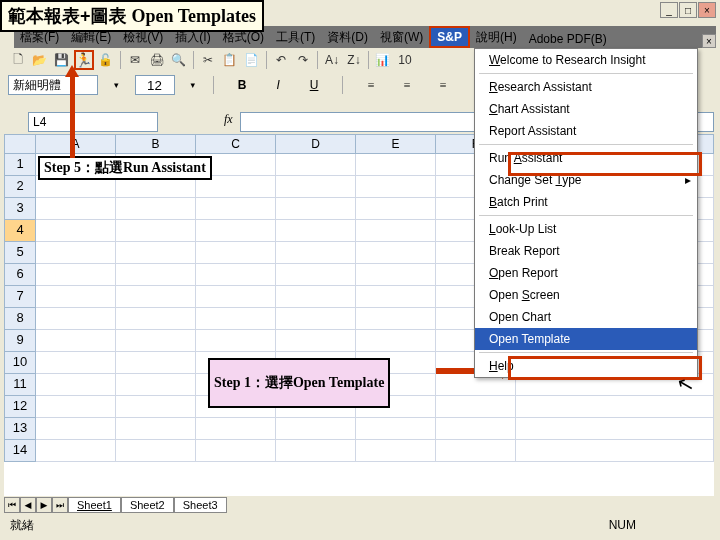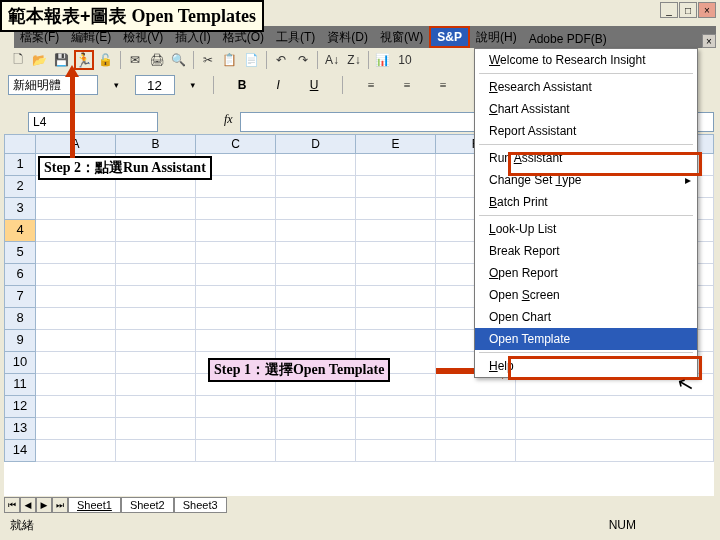--- a/index.html
+++ b/index.html
@@ -27,21 +27,21 @@
 .formula-bar{position:absolute;top:112px;left:240px;right:6px;height:20px;border:1px solid #7f9db9;background:#fff}
 .grid{position:absolute;top:134px;left:4px;right:6px;bottom:44px;background:#fff;overflow:hidden}
 .col-headers{display:flex;height:20px}
 .rh-corner{width:32px;background:#e4ecf7;border:1px solid #9eb6ce}
 .ch{width:80px;background:#e4ecf7;border:1px solid #9eb6ce;border-left:none;text-align:center;font-size:12px;line-height:18px}
 .row{display:flex;height:22px}
 .rh{width:32px;background:#e4ecf7;border:1px solid #9eb6ce;border-top:none;text-align:center;font-size:13px;line-height:20px}
 .rh.sel{background:#ffd58c}
 .cell{width:80px;border-right:1px solid #d0d7e5;border-bottom:1px solid #d0d7e5}
 .step2-label{position:absolute;top:156px;left:38px;background:#fff;border:2px solid #000;padding:1px 4px;font-size:14px;font-weight:bold;font-family:"Times New Roman",serif;z-index:50}
-.step1-label{position:absolute;top:358px;left:208px;background:#f5d6f0;border:2px solid #000;padding:1px 4px;font-size:14px;font-weight:bold;font-family:"Times New Roman",serif;z-index:50}
+.step1-label{position:absolute;top:358px;left:208px;background:#f5d6f0;border:2px solid #000;padding:14px 4px;font-size:14px;font-weight:bold;font-family:"Times New Roman",serif;z-index:50}
 .dropdown{position:absolute;top:48px;right:22px;width:224px;background:#fff;border:1px solid #7a7a7a;box-shadow:2px 2px 4px rgba(0,0,0,0.3);z-index:80}
 .dd-item{padding:4px 8px 4px 14px;font-size:12px;cursor:pointer;position:relative}
 .dd-item u{text-decoration:underline}
 .dd-item.hover{background:#2a5bb8;color:#fff}
 .dd-sep{height:1px;background:#ccc;margin:2px 4px}
 .dd-item.sub::after{content:"▸";position:absolute;right:6px}
 .highlight-run{position:absolute;top:152px;right:18px;width:194px;height:24px;border:3px solid #cc3300;z-index:85;pointer-events:none}
 .highlight-open{position:absolute;top:356px;right:18px;width:194px;height:24px;border:3px solid #cc3300;z-index:85;pointer-events:none}
 .arrow1{position:absolute;top:368px;left:436px;width:74px;height:6px;background:#cc3300;z-index:70}
 .arrow1::after{content:"";position:absolute;right:-12px;top:-5px;border:8px solid transparent;border-left:12px solid #cc3300}
@@ -286,21 +286,21 @@
         <div class="cell"></div>
         <div class="cell"></div>
         <div class="cell"></div>
         <div class="cell"></div>
         <div class="cell"></div>
         <div class="cell" style="flex: 1 1 0%;"></div>
       </div>
     </div>
 </div>
 
-<div class="step2-label">Step 2：點選Run Assistant</div>
+<div class="step2-label">Step 5：點選Run Assistant</div>
 <div class="step1-label">Step 1：選擇Open Template</div>
 
 <div class="dropdown" id="dropdown">
     <div class="dd-item"><u>W</u>elcome to Research Insight</div>
     <div class="dd-sep"></div>
     <div class="dd-item"><u>R</u>esearch Assistant</div>
     <div class="dd-item"><u>C</u>hart Assistant</div>
     <div class="dd-item">Report Assistant</div>
     <div class="dd-sep"></div>
     <div class="dd-item">Run <u>A</u>ssistant</div>

